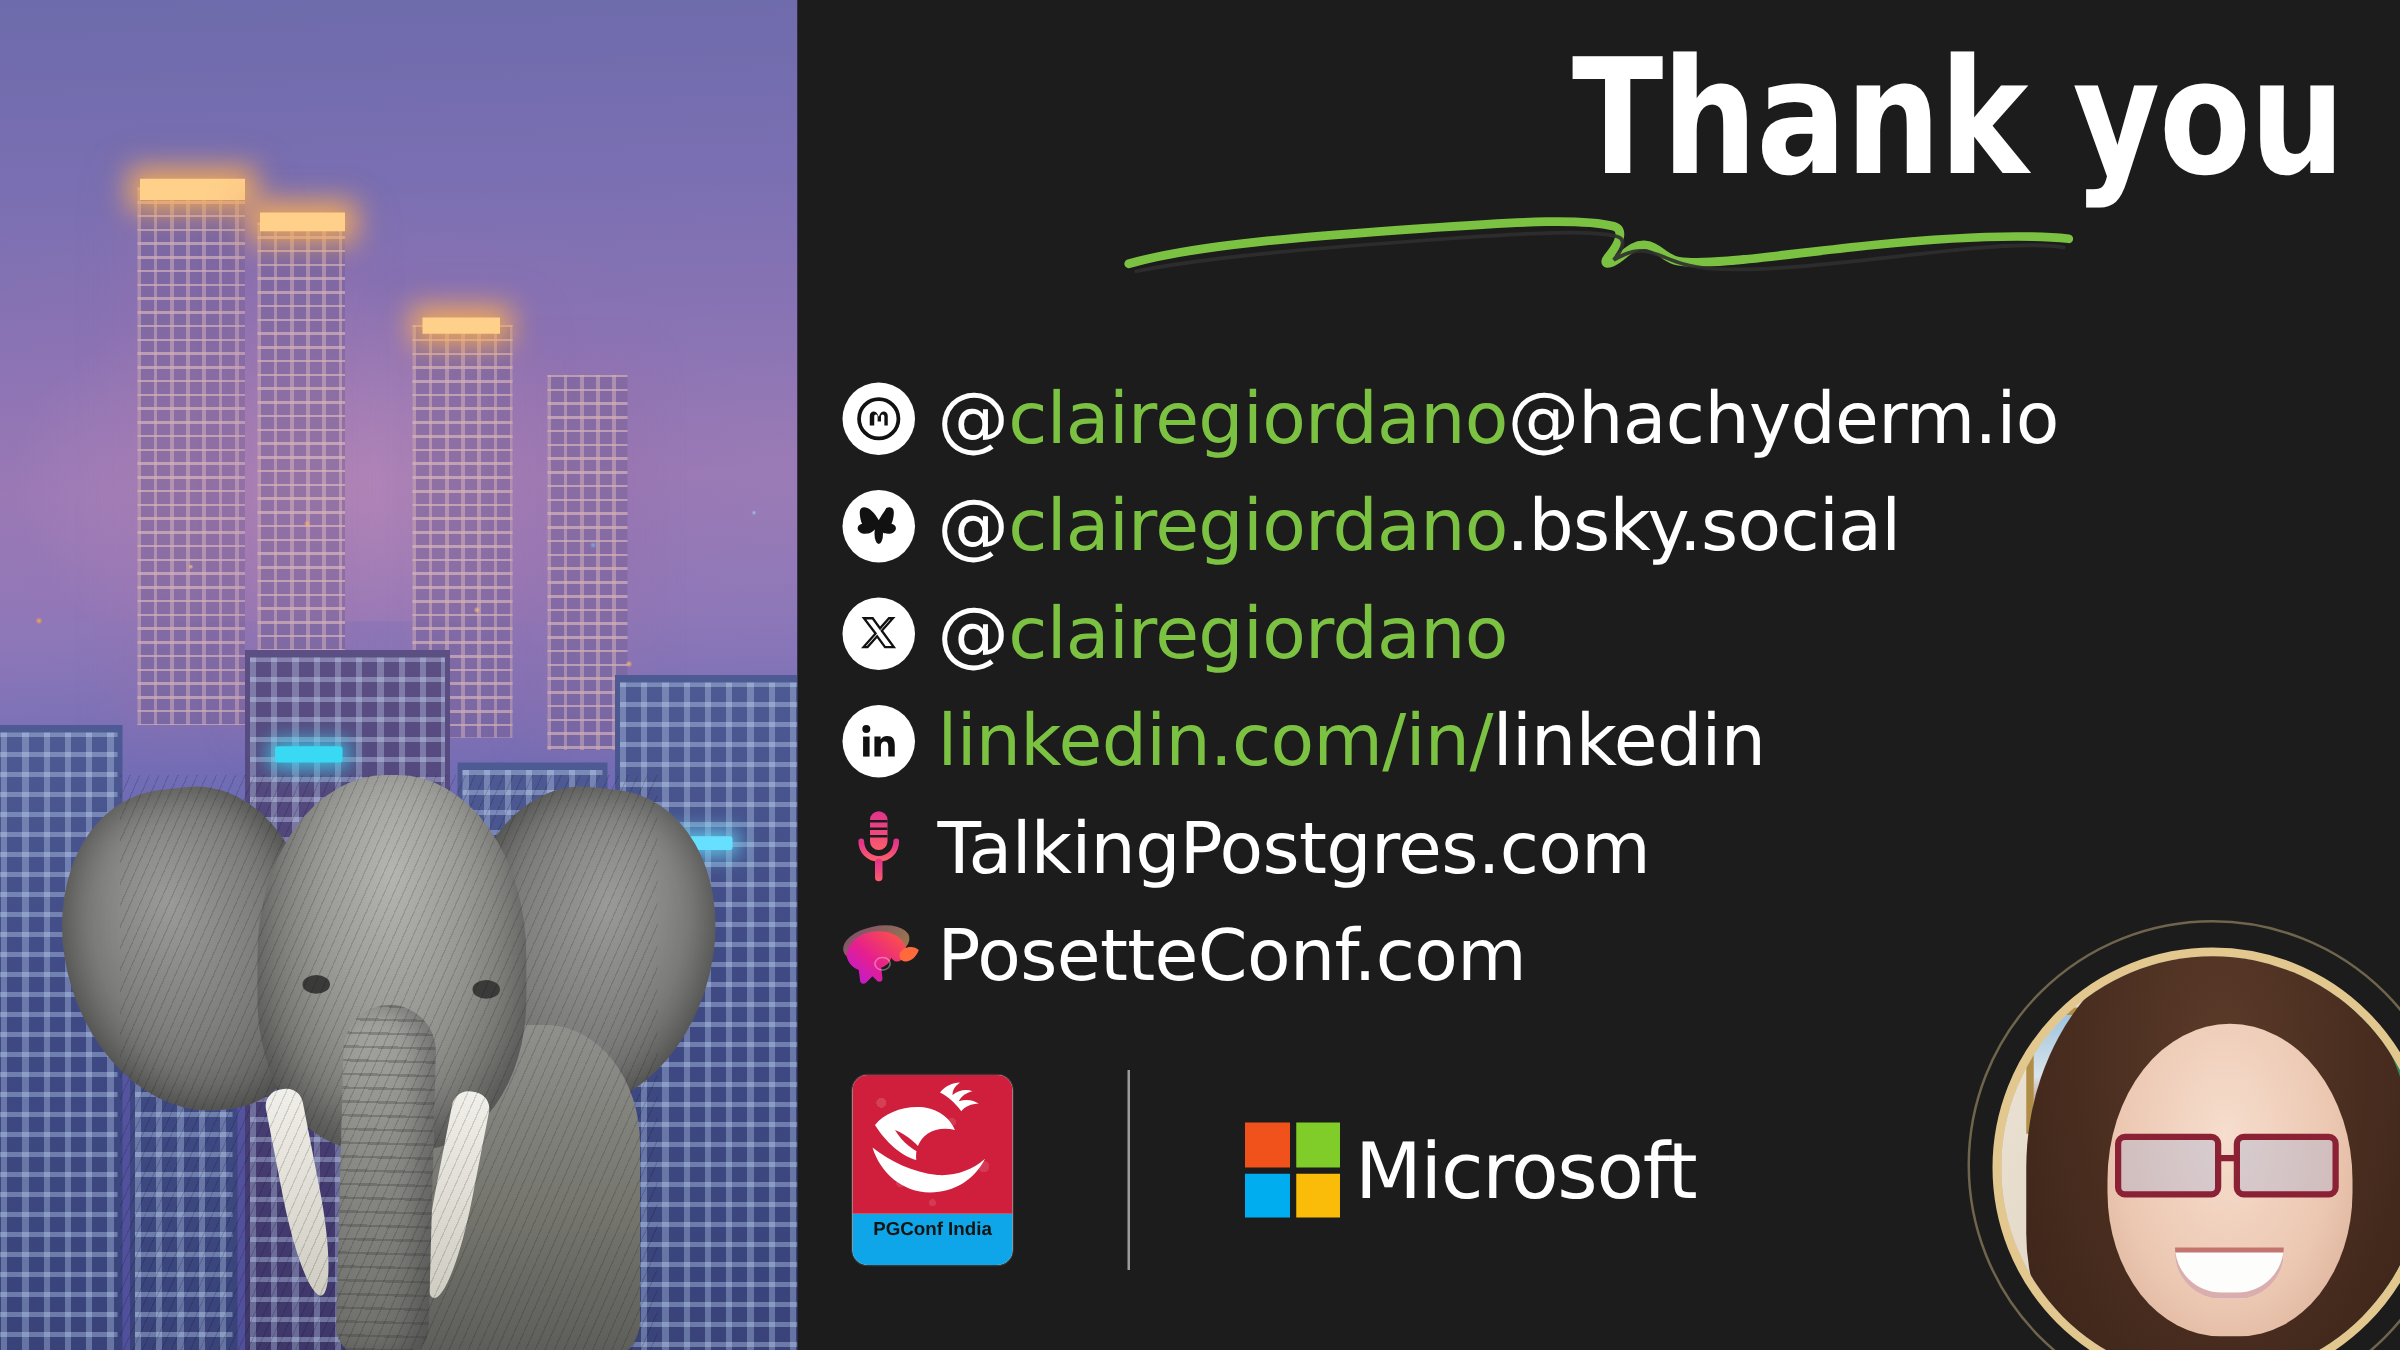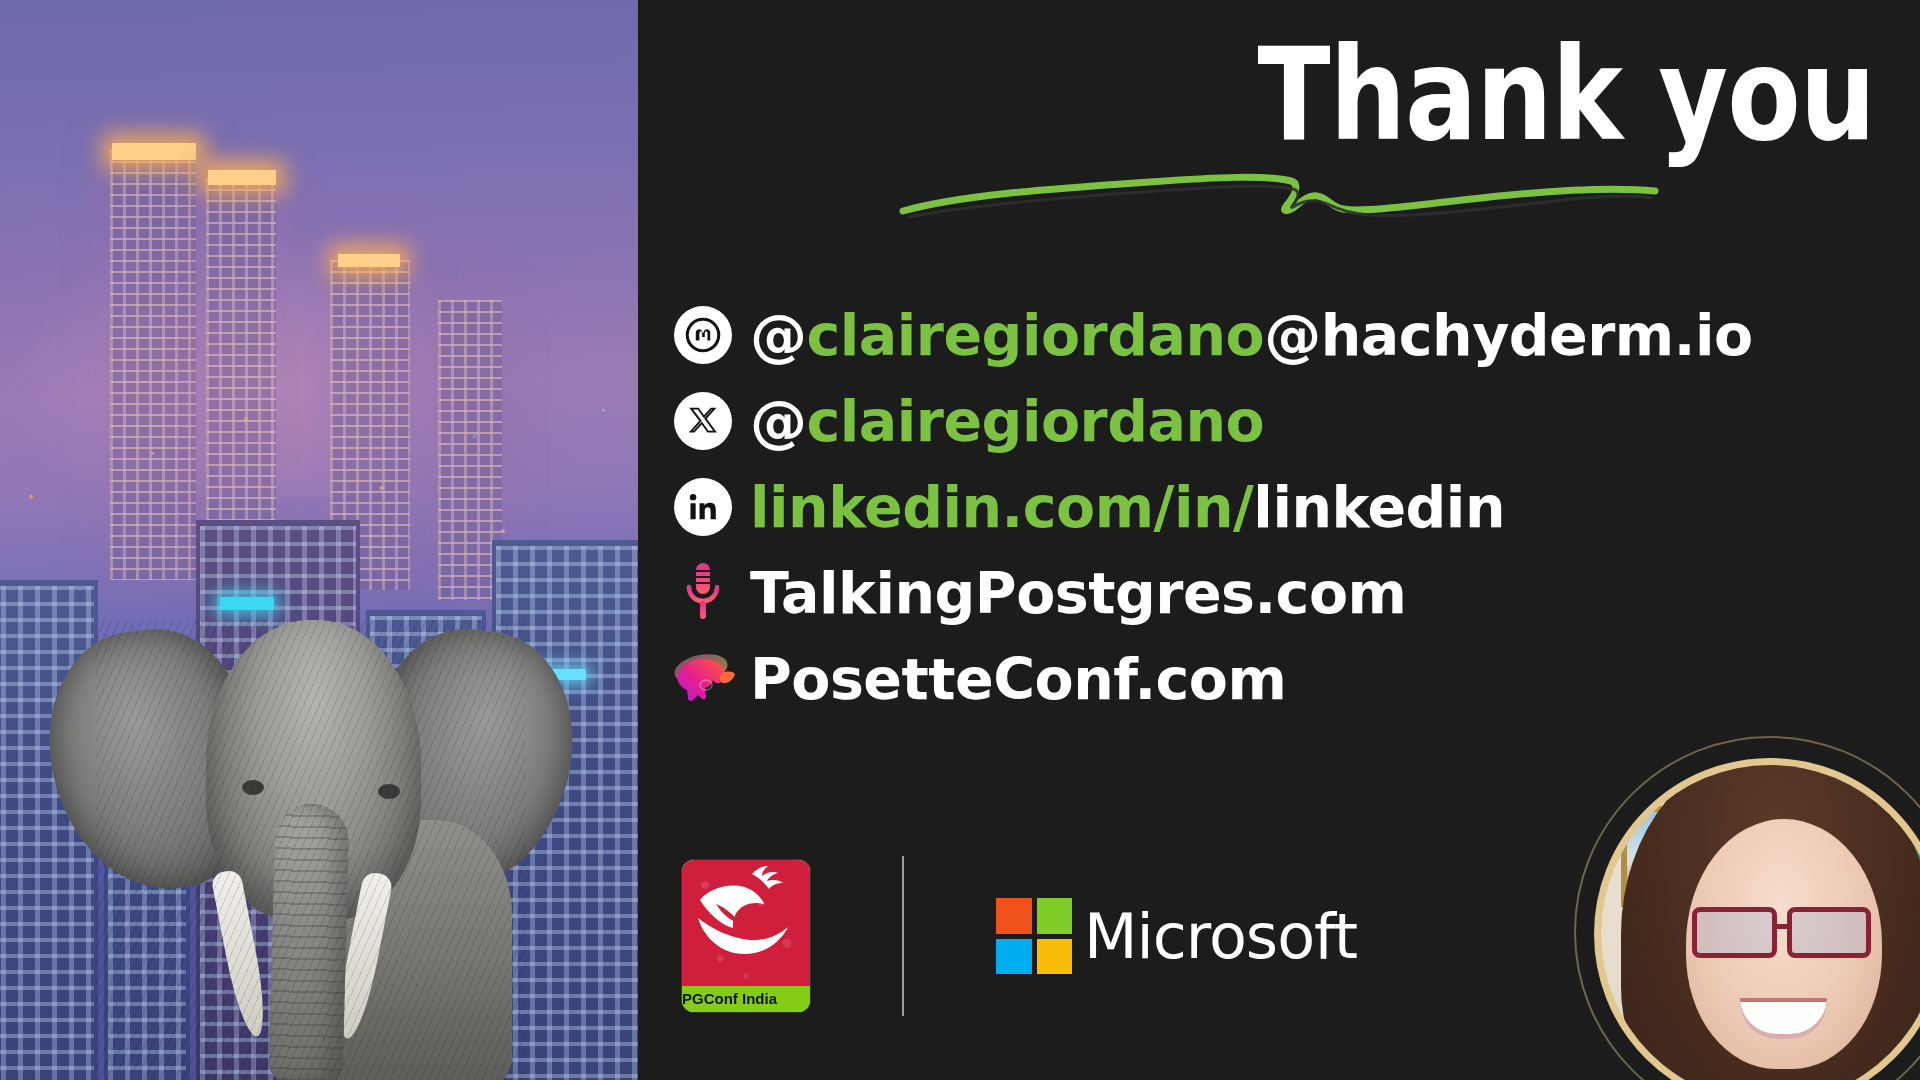--- a/index.html
+++ b/index.html
@@ -131,21 +131,21 @@
   }
   #title-wrap { position:absolute; left:0; right:0; top:30px; text-align:right; }
   #page-title {
     font-family:"DejaVu Sans Condensed","Liberation Sans Narrow","Liberation Sans", sans-serif;
     font-weight:bold; font-size:128px; line-height:1.02; color:#ffffff;
     letter-spacing:-1px; transform:scaleX(.93); transform-origin:center;
   }
   #title-squiggle { display:block; margin:4px auto 0; width:760px; height:58px; }
 
   
-  #contact-list { position:absolute; left:18px; top:292px; width:1200px;font-weight:bold; }
+  #contact-list { position:absolute; left:18px; top:292px; width:1200px; }
   .contact-row { display:flex; align-items:center; height:86px; }
   .icon-slot {
     width:94px; min-width:94px; display:flex; align-items:center; justify-content:center;
   }
   .circ-icon {
     width:58px; height:58px; border-radius:50%; background:#ffffff;
     display:flex; align-items:center; justify-content:center;
   }
   .contact-text {
     font-family:"DejaVu Sans","Liberation Sans", sans-serif;
@@ -166,22 +166,22 @@
   #pgconf-art::before{
     content:""; position:absolute; inset:0;
     background-image:
       radial-gradient(circle 7px at 18% 20%, rgba(255,255,255,.14) 0 55%, transparent 58%),
       radial-gradient(circle 6px at 62% 34%, rgba(255,255,255,.12) 0 55%, transparent 58%),
       radial-gradient(circle 8px at 82% 66%, rgba(255,255,255,.12) 0 55%, transparent 58%),
       radial-gradient(circle 6px at 30% 78%, rgba(255,255,255,.12) 0 55%, transparent 58%),
       radial-gradient(circle 5px at 50% 92%, rgba(255,255,255,.12) 0 55%, transparent 58%);
   }
   #pgconf-caption {
-    background:#84cc16; color:#141414; font-size:15px; font-weight:bold;
-    padding:4px 0 5px;
+    background:#0ea5e9; color:#141414; font-size:15px; font-weight:bold;
+    text-align:center; padding:4px 0 20px;
     font-family:"Liberation Sans", sans-serif;
   }
   #logo-divider { width:2px; height:160px; background:#9b9b9b; margin:0 92px 0 92px; }
   #ms-logo { display:flex; align-items:center; }
   #ms-squares { width:76px; height:76px; display:grid; grid-template-columns:1fr 1fr; grid-gap:5px; }
   .ms-sq { width:100%; height:100%; }
   #ms-wordmark {
     margin-left:12px; color:#fff; font-size:62px; letter-spacing:-1px;
     font-family:"DejaVu Sans","Liberation Sans", sans-serif;
   }
@@ -285,20 +285,31 @@
           <div class="circ-icon">
             <svg width="36" height="36" viewBox="0 0 24 24">
               <circle cx="12" cy="12" r="10.5" fill="none" stroke="#111" stroke-width="2"></circle>
               <path d="M7.2 15.6v-5.1c0-1.5 1-2.4 2.1-2.4 1 0 1.7.6 2.1 1.5l.6 1.3.6-1.3c.4-.9 1.1-1.5 2.1-1.5 1.1 0 2.1.9 2.1 2.4v5.1h-1.8v-4.8c0-.7-.3-1.1-.9-1.1-.6 0-.9.4-.9 1.2v2.5h-1.8v-2.5c0-.8-.3-1.2-.9-1.2-.6 0-.9.4-.9 1.1v4.8z" fill="#111"></path>
             </svg>
           </div>
         </div>
         <div class="contact-text"><span>@</span><span class="grn">clairegiordano</span><span>@hachyderm.io</span></div>
       </div>
 
+      <div class="contact-row">
+        <div class="icon-slot">
+          <div class="circ-icon">
+            <svg width="38" height="34" viewBox="0 0 40 34">
+              <path d="M20 12c-2-4-6-9-9.6-10.4C6.4.1 4 1.6 4 5.6c0 3.4 1.2 8 2 9.3-3.6.9-4.6 3.6-3.1 5.8 2.3 3.2 7.6 3.1 10.6 1.6 1.7-.9 3.6-2.6 4.8-4.6h.1c1.2 2 3.1 3.7 4.8 4.6 3 1.5 8.3 1.6 10.6-1.6 1.5-2.2.5-4.9-3.1-5.8.8-1.3 2-5.9 2-9.3 0-4-2.4-5.5-6.4-4C26 3 22 8 20 12z" fill="#111"></path>
+              <ellipse cx="20" cy="23" rx="3.6" ry="9" fill="#111"></ellipse>
+            </svg>
+          </div>
+        </div>
+        <div class="contact-text"><span>@</span><span class="grn">clairegiordano</span><span>.bsky.social</span></div>
+      </div>
 
       <div class="contact-row">
         <div class="icon-slot">
           <div class="circ-icon">
             <svg width="33" height="33" viewBox="0 0 24 24">
               <path d="M3 2.6h5.1l4.3 5.9 5.2-5.9h2.3l-6.5 7.3 7 9.5h-5.1l-4.6-6.3-5.6 6.3H2.8l7-7.9z" fill="none" stroke="#111" stroke-width="1.35"></path>
             </svg>
           </div>
         </div>
         <div class="contact-text"><span>@</span><span class="grn">clairegiordano</span><span></span></div>

